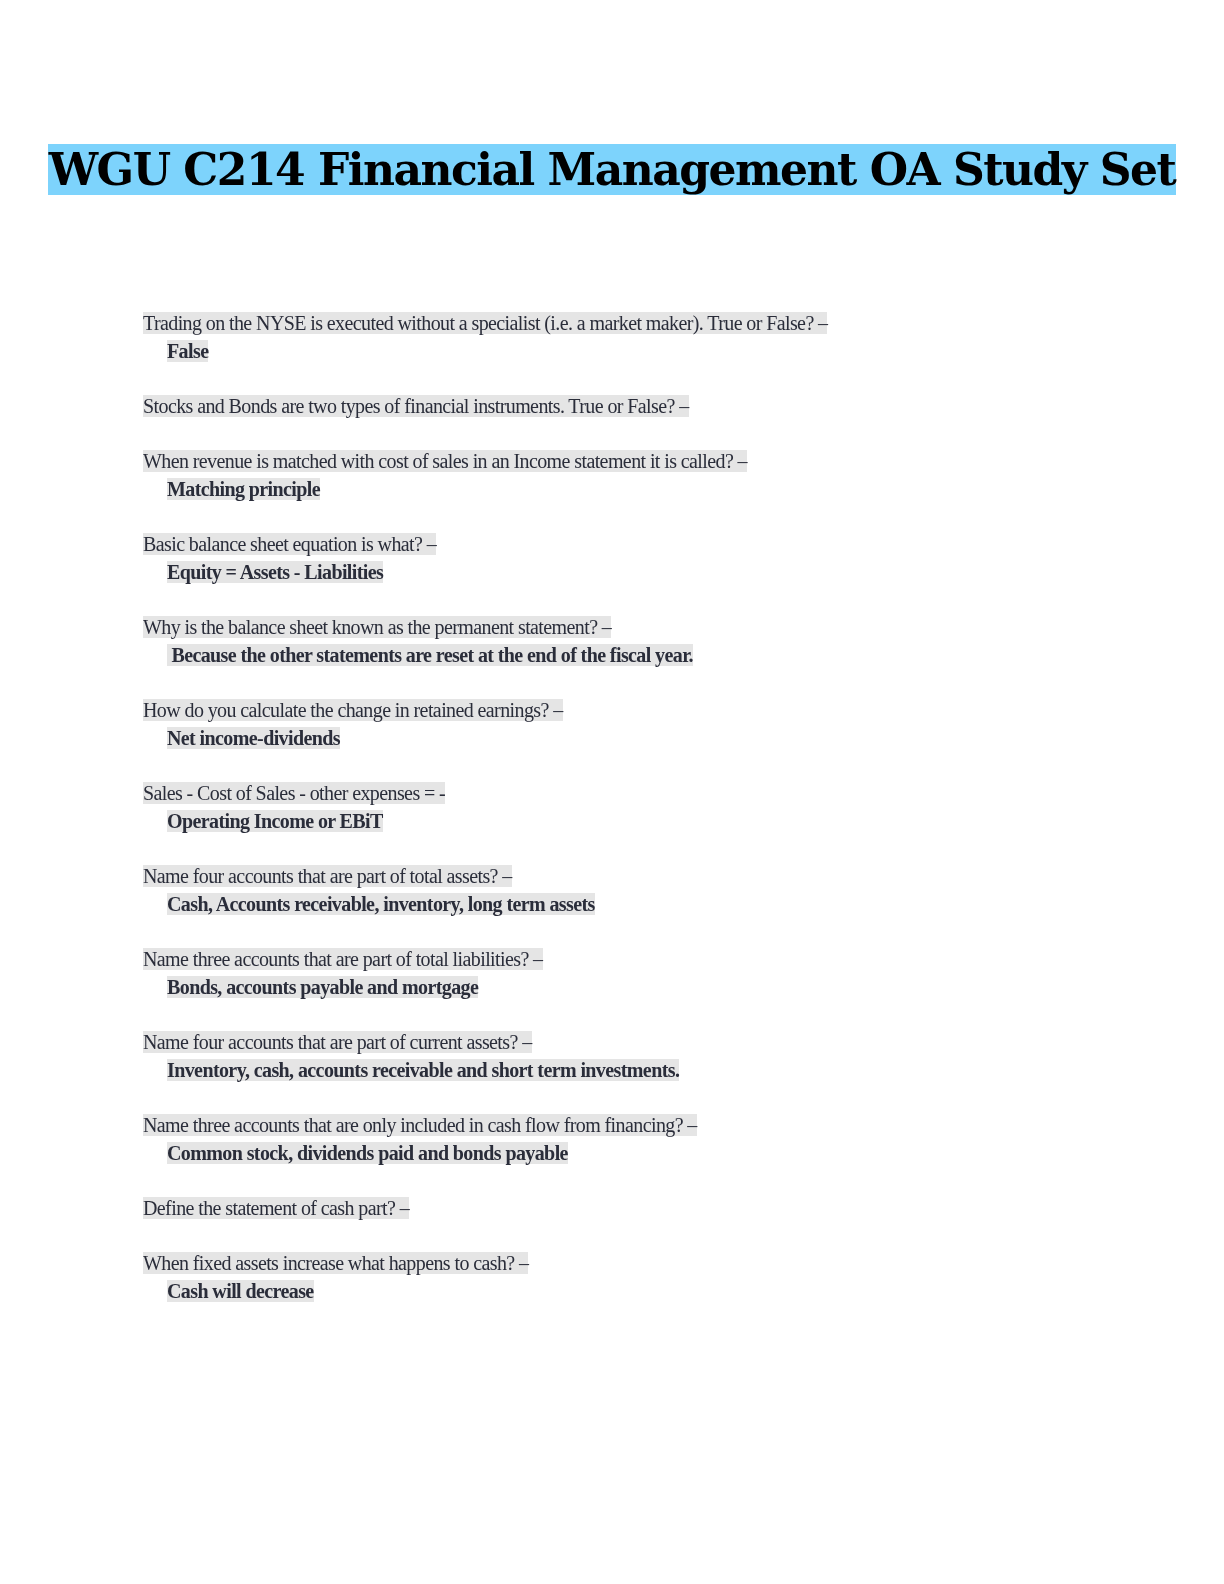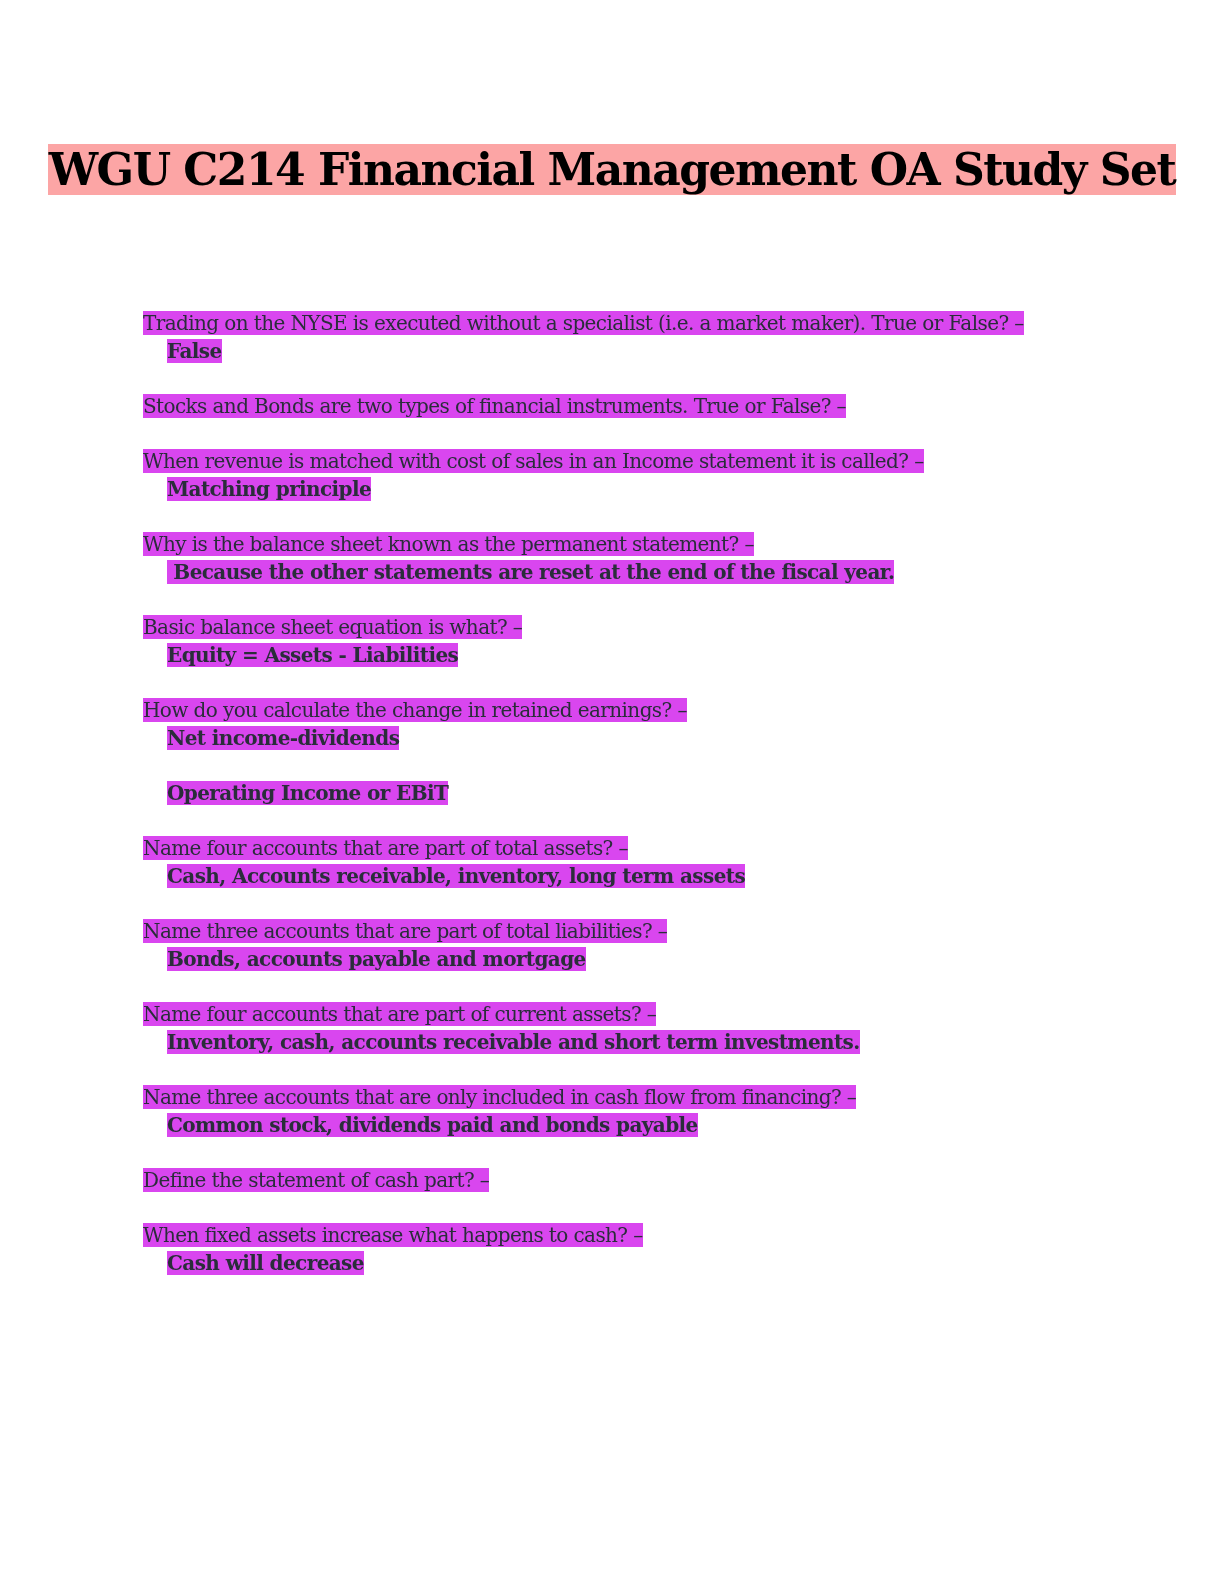--- a/index.html
+++ b/index.html
@@ -23,21 +23,21 @@
     }
     .title-block {
       position: absolute;
       left: 0;
       top: 142px;
       width: 1224px;
       text-align: center;
     }
     .title-line {
       display: inline;
-      background: #fca5a5;
+      background: #7dd3fc;
       color: #000000;
       font-family: "DejaVu Serif", "Liberation Serif", serif;
       font-weight: bold;
       font-size: 44px;
       line-height: 56px;
       letter-spacing: -1.5px;
       padding: 0 1px;
       -webkit-box-decoration-break: clone;
       box-decoration-break: clone;
       margin-top: 40px;
@@ -50,23 +50,24 @@
     }
     .qa {
       margin: 0 0 27px 0;
     }
     .q, .a {
       font-size: 20px;
       line-height: 28px;
       letter-spacing: -0.6px;
     }
     .q span, .a span {
-      background: #d946ef;
+      background: #e5e5e5;
       -webkit-box-decoration-break: clone;
       box-decoration-break: clone;
+      font-family: Liberation Serif, serif;
     }
     .q {
       font-weight: normal;
       color: #2a2d3a;
     }
     .a {
       font-weight: bold;
       color: #2a2d3a;
       margin-left: 24px;
     }
@@ -90,35 +91,36 @@
     <div class="qa">
       <div class="q"><span>Stocks and Bonds are two types of financial instruments. True or False? –</span></div>
     </div>
 
     <div class="qa">
       <div class="q"><span>When revenue is matched with cost of sales in an Income statement it is called? –</span></div>
       <div class="a"><span>Matching principle</span></div>
     </div>
 
     <div class="qa">
-      <div class="q"><span>Why is the balance sheet known as the permanent statement? –</span></div>
-      <div class="a"><span style="white-space:pre"> Because the other statements are reset at the end of the fiscal year.</span></div>
+      <div class="q"><span>Basic balance sheet equation is what? –</span></div>
+      <div class="a"><span>Equity = Assets - Liabilities</span></div>
     </div>
 
     <div class="qa">
-      <div class="q"><span>Basic balance sheet equation is what? –</span></div>
-      <div class="a"><span>Equity = Assets - Liabilities</span></div>
+      <div class="q"><span>Why is the balance sheet known as the permanent statement? –</span></div>
+      <div class="a"><span style="white-space:pre"> Because the other statements are reset at the end of the fiscal year.</span></div>
     </div>
 
     <div class="qa">
       <div class="q"><span>How do you calculate the change in retained earnings? –</span></div>
       <div class="a"><span>Net income-dividends</span></div>
     </div>
 
     <div class="qa">
+      <div class="q"><span>Sales - Cost of Sales - other expenses = -</span></div>
       <div class="a"><span>Operating Income or EBiT</span></div>
     </div>
 
     <div class="qa">
       <div class="q"><span>Name four accounts that are part of total assets? –</span></div>
       <div class="a"><span>Cash, Accounts receivable, inventory, long term assets</span></div>
     </div>
 
     <div class="qa">
       <div class="q"><span>Name three accounts that are part of total liabilities? –</span></div>

